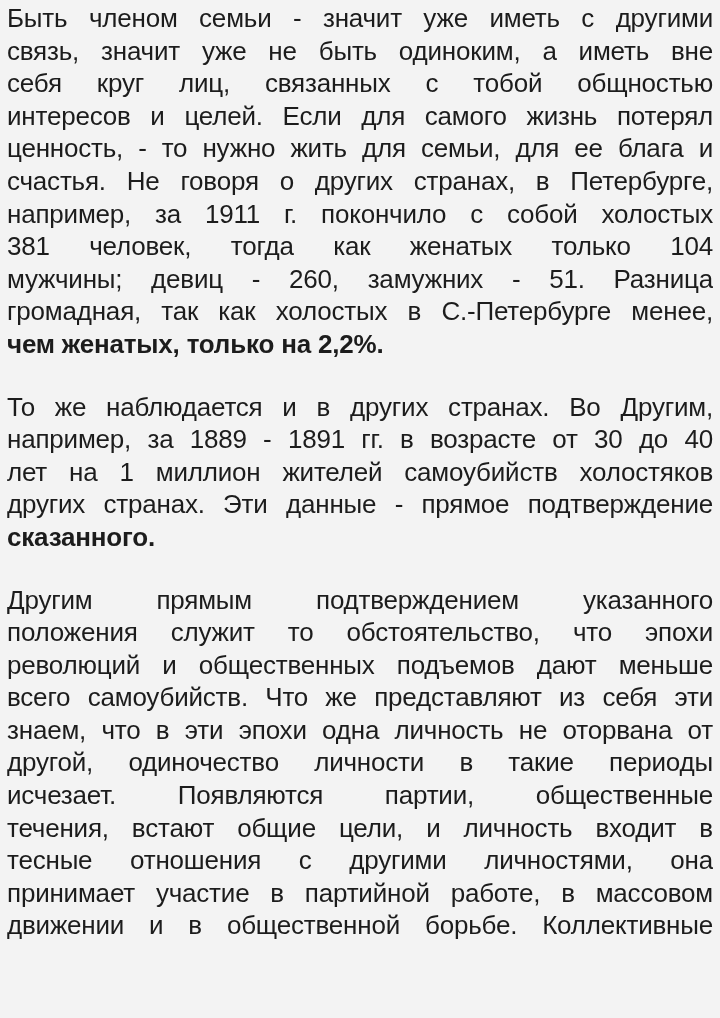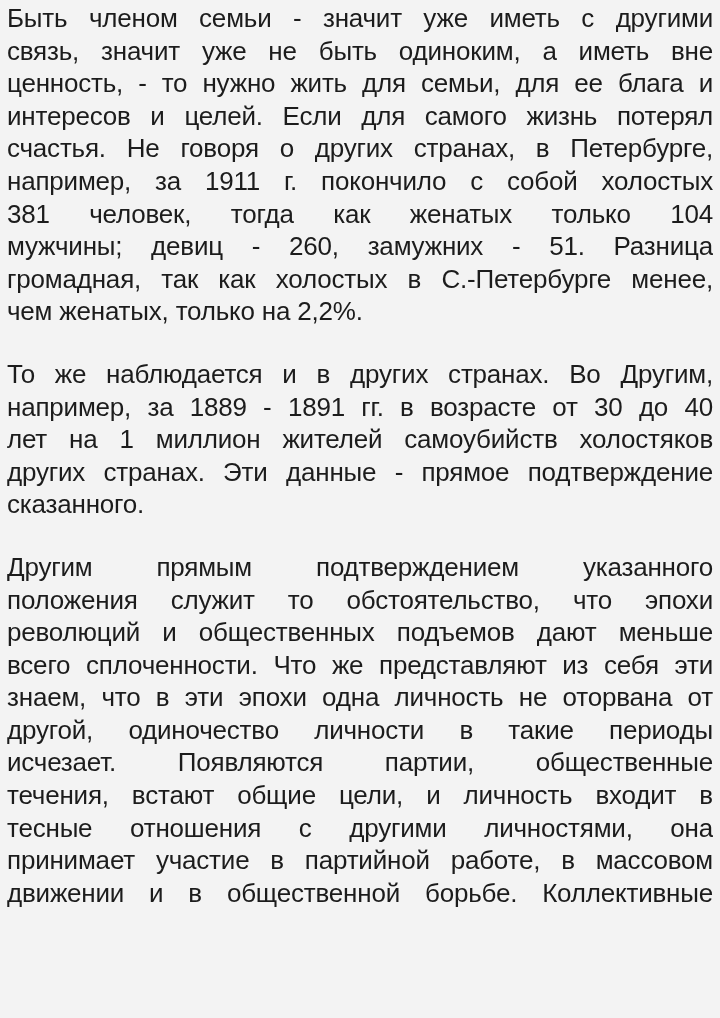--- a/index.html
+++ b/index.html
@@ -35,50 +35,52 @@
   .text-line {
     text-align: justify;
     text-align-last: justify;
     white-space: normal;
     max-height: 32.6px;
     overflow: hidden;
     word-spacing: normal;
   }
   .text-line--last {
     text-align-last: left;
+    font-weight: bold;
   }
 </style>
 </head>
 <body>
 
 <div class="reader-page">
     <div class="paragraph">
       <div class="text-line">Быть членом семьи - значит уже иметь с другими</div>
       <div class="text-line">связь, значит уже не быть одиноким, а иметь вне</div>
+      <div class="text-line">себя круг лиц, связанных с тобой общностью</div>
+      <div class="text-line">интересов и целей. Если для самого жизнь потерял</div>
       <div class="text-line">ценность, - то нужно жить для семьи, для ее блага и</div>
-      <div class="text-line">интересов и целей. Если для самого жизнь потерял</div>
       <div class="text-line">счастья. Не говоря о других странах, в Петербурге,</div>
       <div class="text-line">например, за 1911 г. покончило с собой холостых</div>
       <div class="text-line">381 человек, тогда как женатых только 104</div>
       <div class="text-line">мужчины; девиц - 260, замужних - 51. Разница</div>
       <div class="text-line">громадная, так как холостых в С.-Петербурге менее,</div>
       <div class="text-line text-line--last">чем женатых, только на 2,2%.</div>
     </div>
     <div class="paragraph">
       <div class="text-line">То же наблюдается и в других странах. Во Другим,</div>
       <div class="text-line">например, за 1889 - 1891 гг. в возрасте от 30 до 40</div>
       <div class="text-line">лет на 1 миллион жителей самоубийств холостяков</div>
       <div class="text-line">других странах. Эти данные - прямое подтверждение</div>
       <div class="text-line text-line--last">сказанного.</div>
     </div>
     <div class="paragraph">
       <div class="text-line">Другим прямым подтверждением указанного</div>
       <div class="text-line">положения служит то обстоятельство, что эпохи</div>
       <div class="text-line">революций и общественных подъемов дают меньше</div>
-      <div class="text-line">всего сплоченности. Что же представляют из себя эти</div>
+      <div class="text-line">всего самоубийств. Что же представляют из себя эти</div>
       <div class="text-line">знаем, что в эти эпохи одна личность не оторвана от</div>
       <div class="text-line">другой, одиночество личности в такие периоды</div>
       <div class="text-line">исчезает. Появляются партии, общественные</div>
       <div class="text-line">течения, встают общие цели, и личность входит в</div>
       <div class="text-line">тесные отношения с другими личностями, она</div>
       <div class="text-line">принимает участие в партийной работе, в массовом</div>
       <div class="text-line">движении и в общественной борьбе. Коллективные</div>
     </div>
   </div>
 

